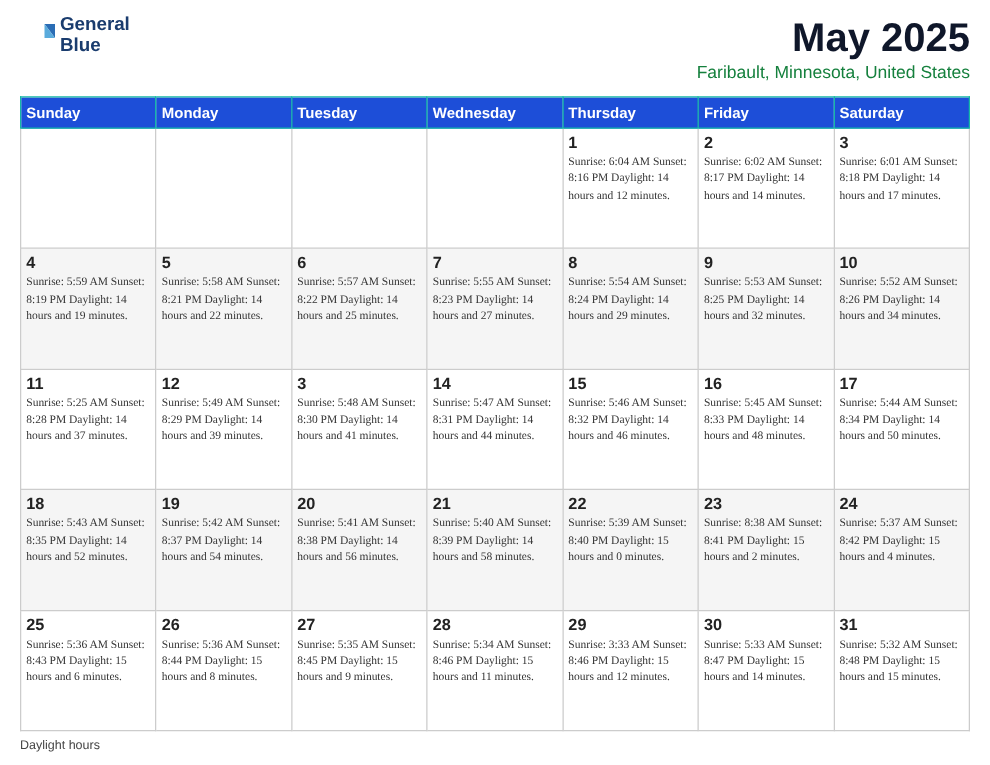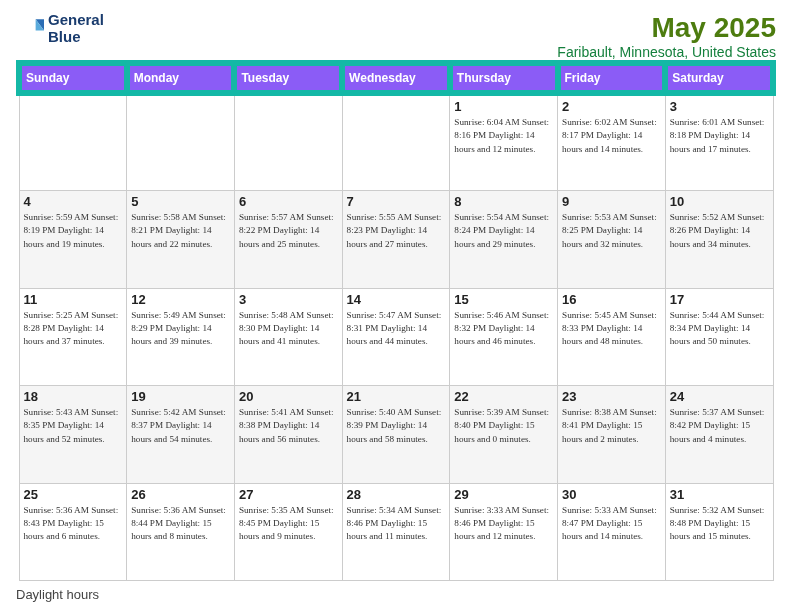--- a/index.html
+++ b/index.html
@@ -14,21 +14,21 @@
       width: 792px;
       height: 612px;
       padding: 12px 16px 10px 16px;
       display: flex;
       flex-direction: column;
     }
     .header {
       display: flex;
       justify-content: space-between;
       align-items: flex-start;
-      margin-bottom: 0;
+      margin-bottom: 12px;
     }
     .logo {
       display: flex;
       align-items: center;
       gap: 4px;
     }
     .logo-text {
       font-size: 15px;
       font-weight: bold;
       color: #1a3c6e;
@@ -38,43 +38,43 @@
       display: block;
     }
     .logo-icon {
       width: 28px;
       height: 28px;
     }
     .title-block {
       text-align: right;
     }
     .main-title {
-      font-size: 28px;
+      font-size: 32px;
       font-weight: bold;
-      color: #4d7c0f;
+      color: #0f172a;
     }
     .subtitle {
       font-size: 14px;
       color: #15803d;
     }
     .calendar {
       flex: 1;
       border: 1px solid #ccc;
       border-collapse: collapse;
       width: 100%;
       table-layout: fixed;
     }
     .calendar th {
-      background: #8b5cf6;
+      background: #1d4ed8;
       color: #fff;
       font-size: 12px;
       font-weight: bold;
       padding: 5px 4px;
       text-align: left;
-      border: 6px solid #14b8a6;
+      border: 1px solid #14b8a6;
     }
     .calendar td {
       border: 1px solid #ccc;
       vertical-align: top;
       padding: 3px 4px;
       font-size: 9.5px;
       color: #222;
       background: #fff;
       height: 82px;
     }
@@ -92,21 +92,21 @@
       font-size: 9.2px;
       color: #333;
       line-height: 1.45;
       font-family: Liberation Serif, serif;
     }
     .empty-cell {
       background: #fff;
     }
     .footer {
       margin-top: 6px;
-      font-size: 13px;
+      font-size: 10px;
       color: #444;
     }
   </style>
 </head>
 <body>
 
 <div class="page">
   <div class="header">
     <div class="logo">
       <svg class="logo-icon" viewBox="0 0 40 40" xmlns="http://www.w3.org/2000/svg">

